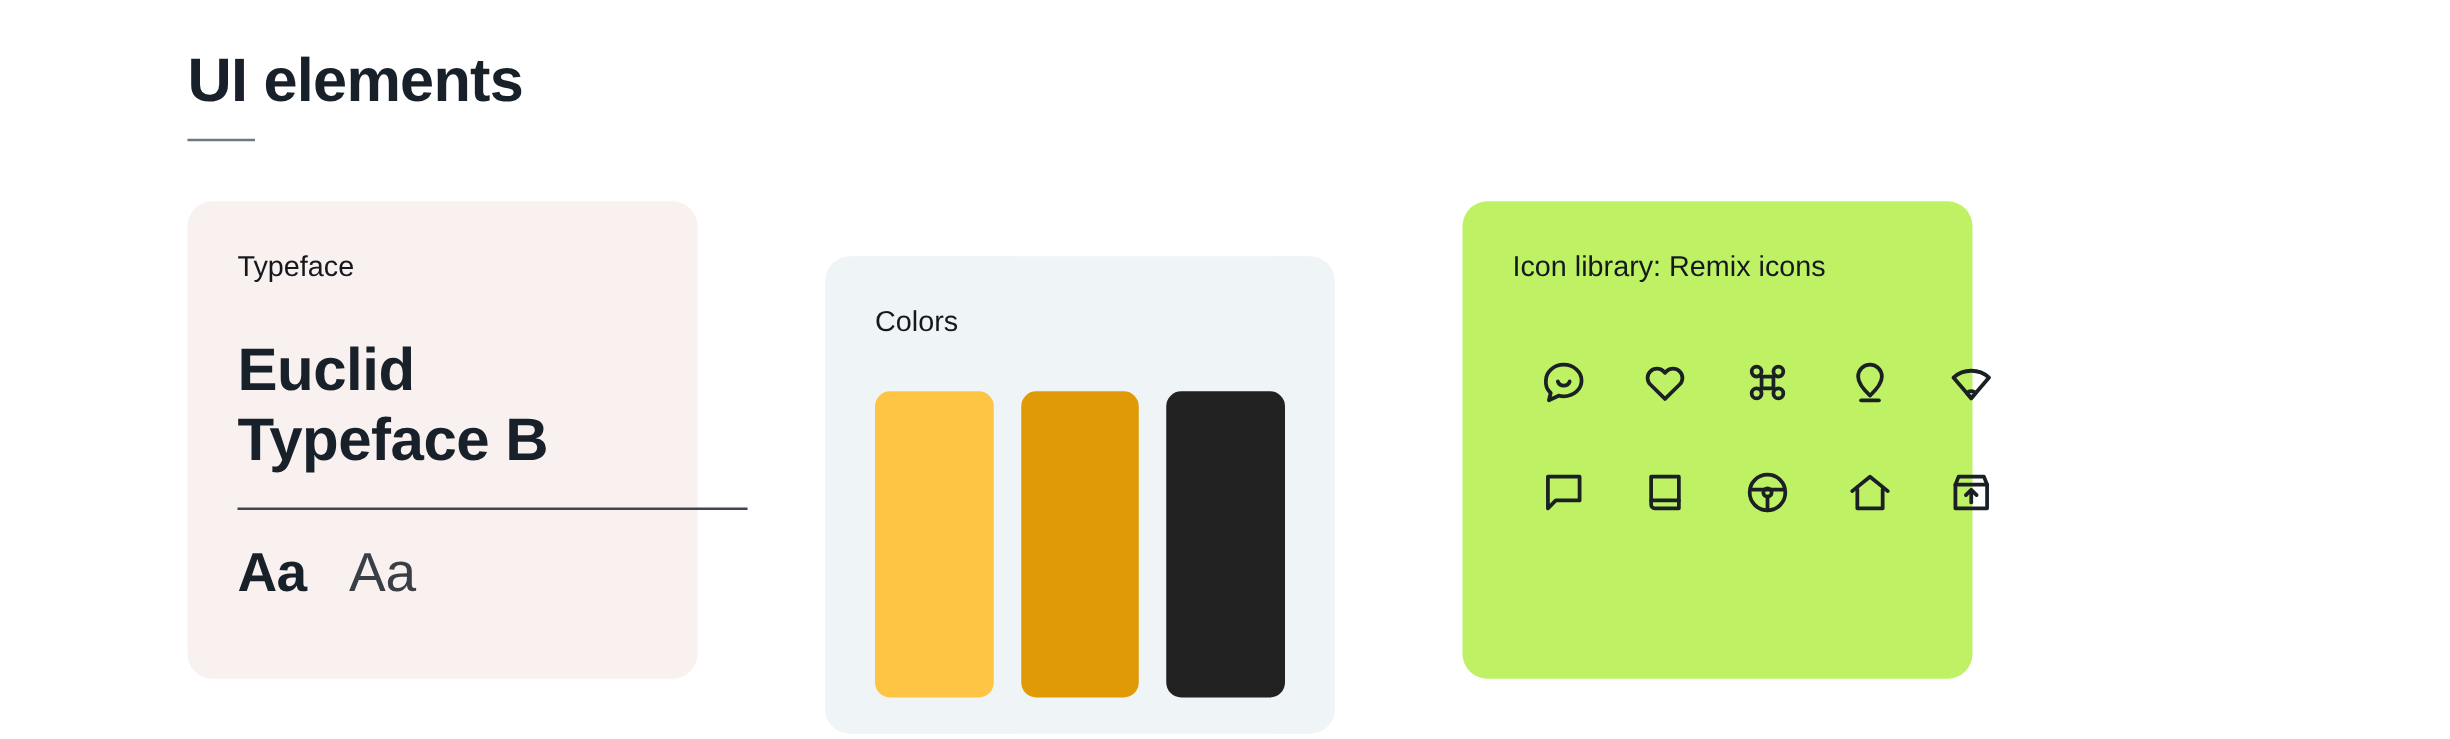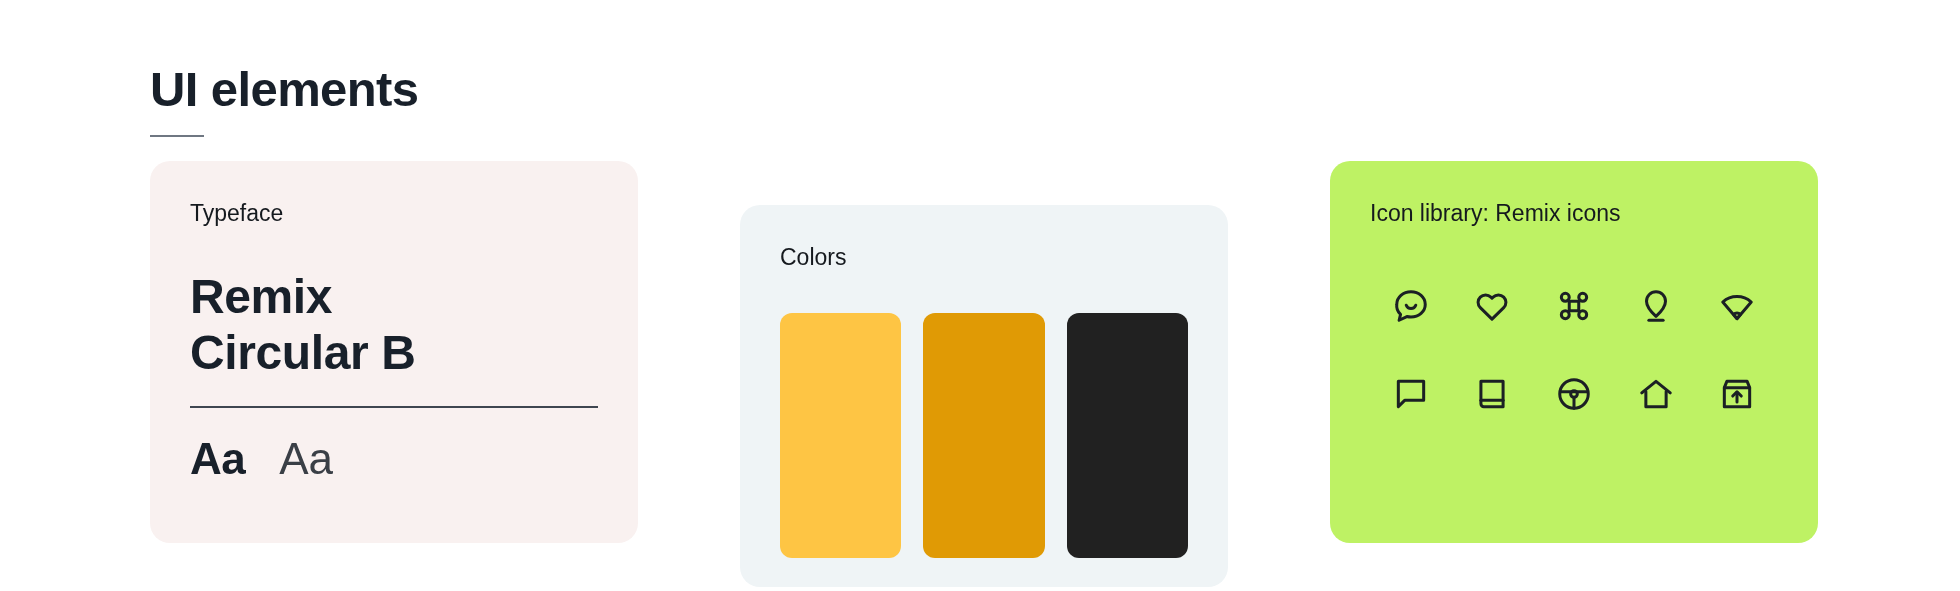--- a/index.html
+++ b/index.html
@@ -16,21 +16,21 @@
     position: relative;
     width: 1960px;
     height: 591px;
     background: #ffffff;
   }
 
   
   .page-heading {
     position: absolute;
     left: 150px;
-    top: 64px;
+    top: 40px;
   }
 
   .page-heading h1 {
     font-size: 49px;
     font-weight: 700;
     color: #18202a;
     letter-spacing: -0.6px;
     line-height: 1.05;
     white-space: nowrap;
   }
@@ -45,21 +45,21 @@
   
   .cards {
     position: absolute;
     left: 150px;
     top: 161px;
     display: flex;
     gap: 102px;
   }
 
   .card {
-    width: 488px;
+    width: 408px;
     height: 382px;
     border-radius: 20px;
     padding: 38px 40px 0 40px;
     position: relative;
   }
 
   .card-label {
     font-size: 23px;
     font-weight: 400;
     color: #15191e;
@@ -157,21 +157,21 @@
 
   <div class="page-heading">
     <h1>UI elements</h1>
     <div class="heading-rule"></div>
   </div>
 
   <div class="cards">
 
     <div class="card card-typeface">
       <div class="card-label">Typeface</div>
-      <div class="typeface-name">Remix Circular B</div>
+      <div class="typeface-name">Euclid Typeface B</div>
       <div class="typeface-divider"></div>
       <div class="typeface-samples">
         <span class="sample-bold">Aa</span>
         <span class="sample-light">Aa</span>
       </div>
     </div>
 
     <div class="card card-colors">
       <div class="card-label">Colors</div>
       <div class="swatches">

